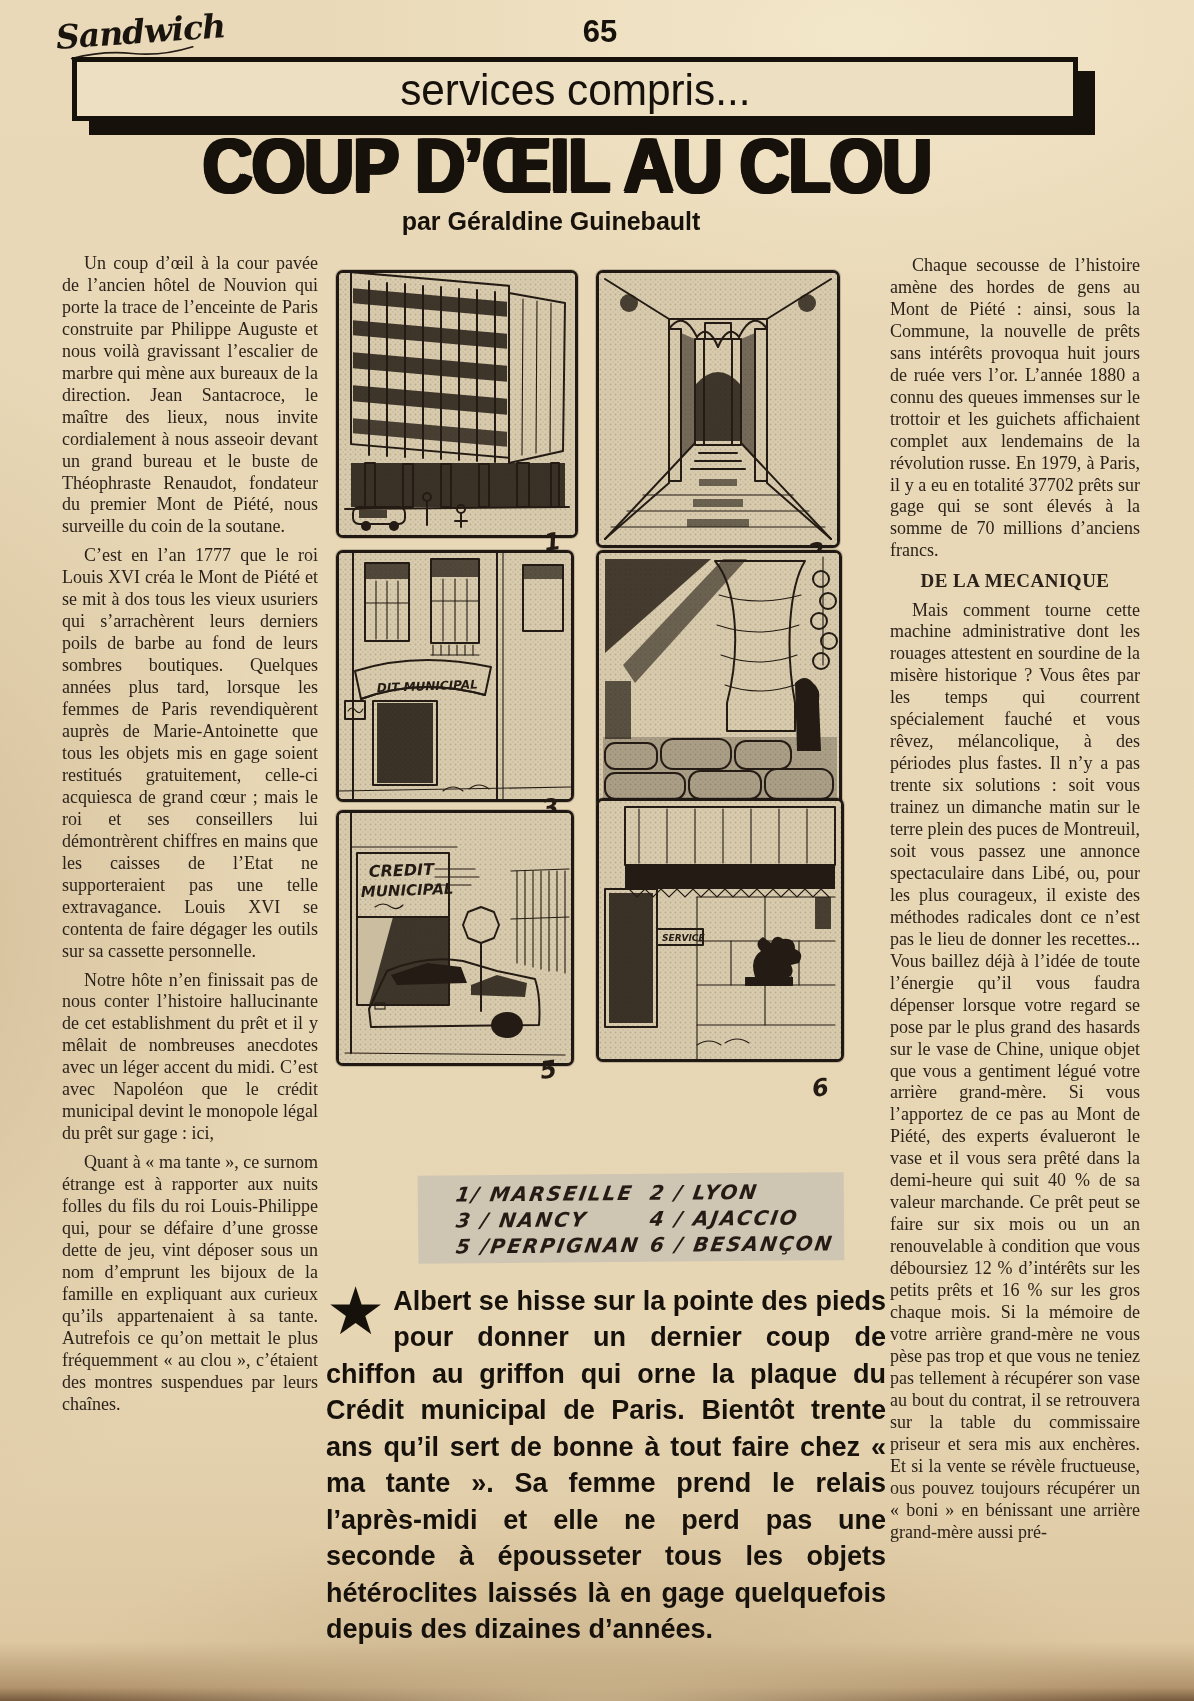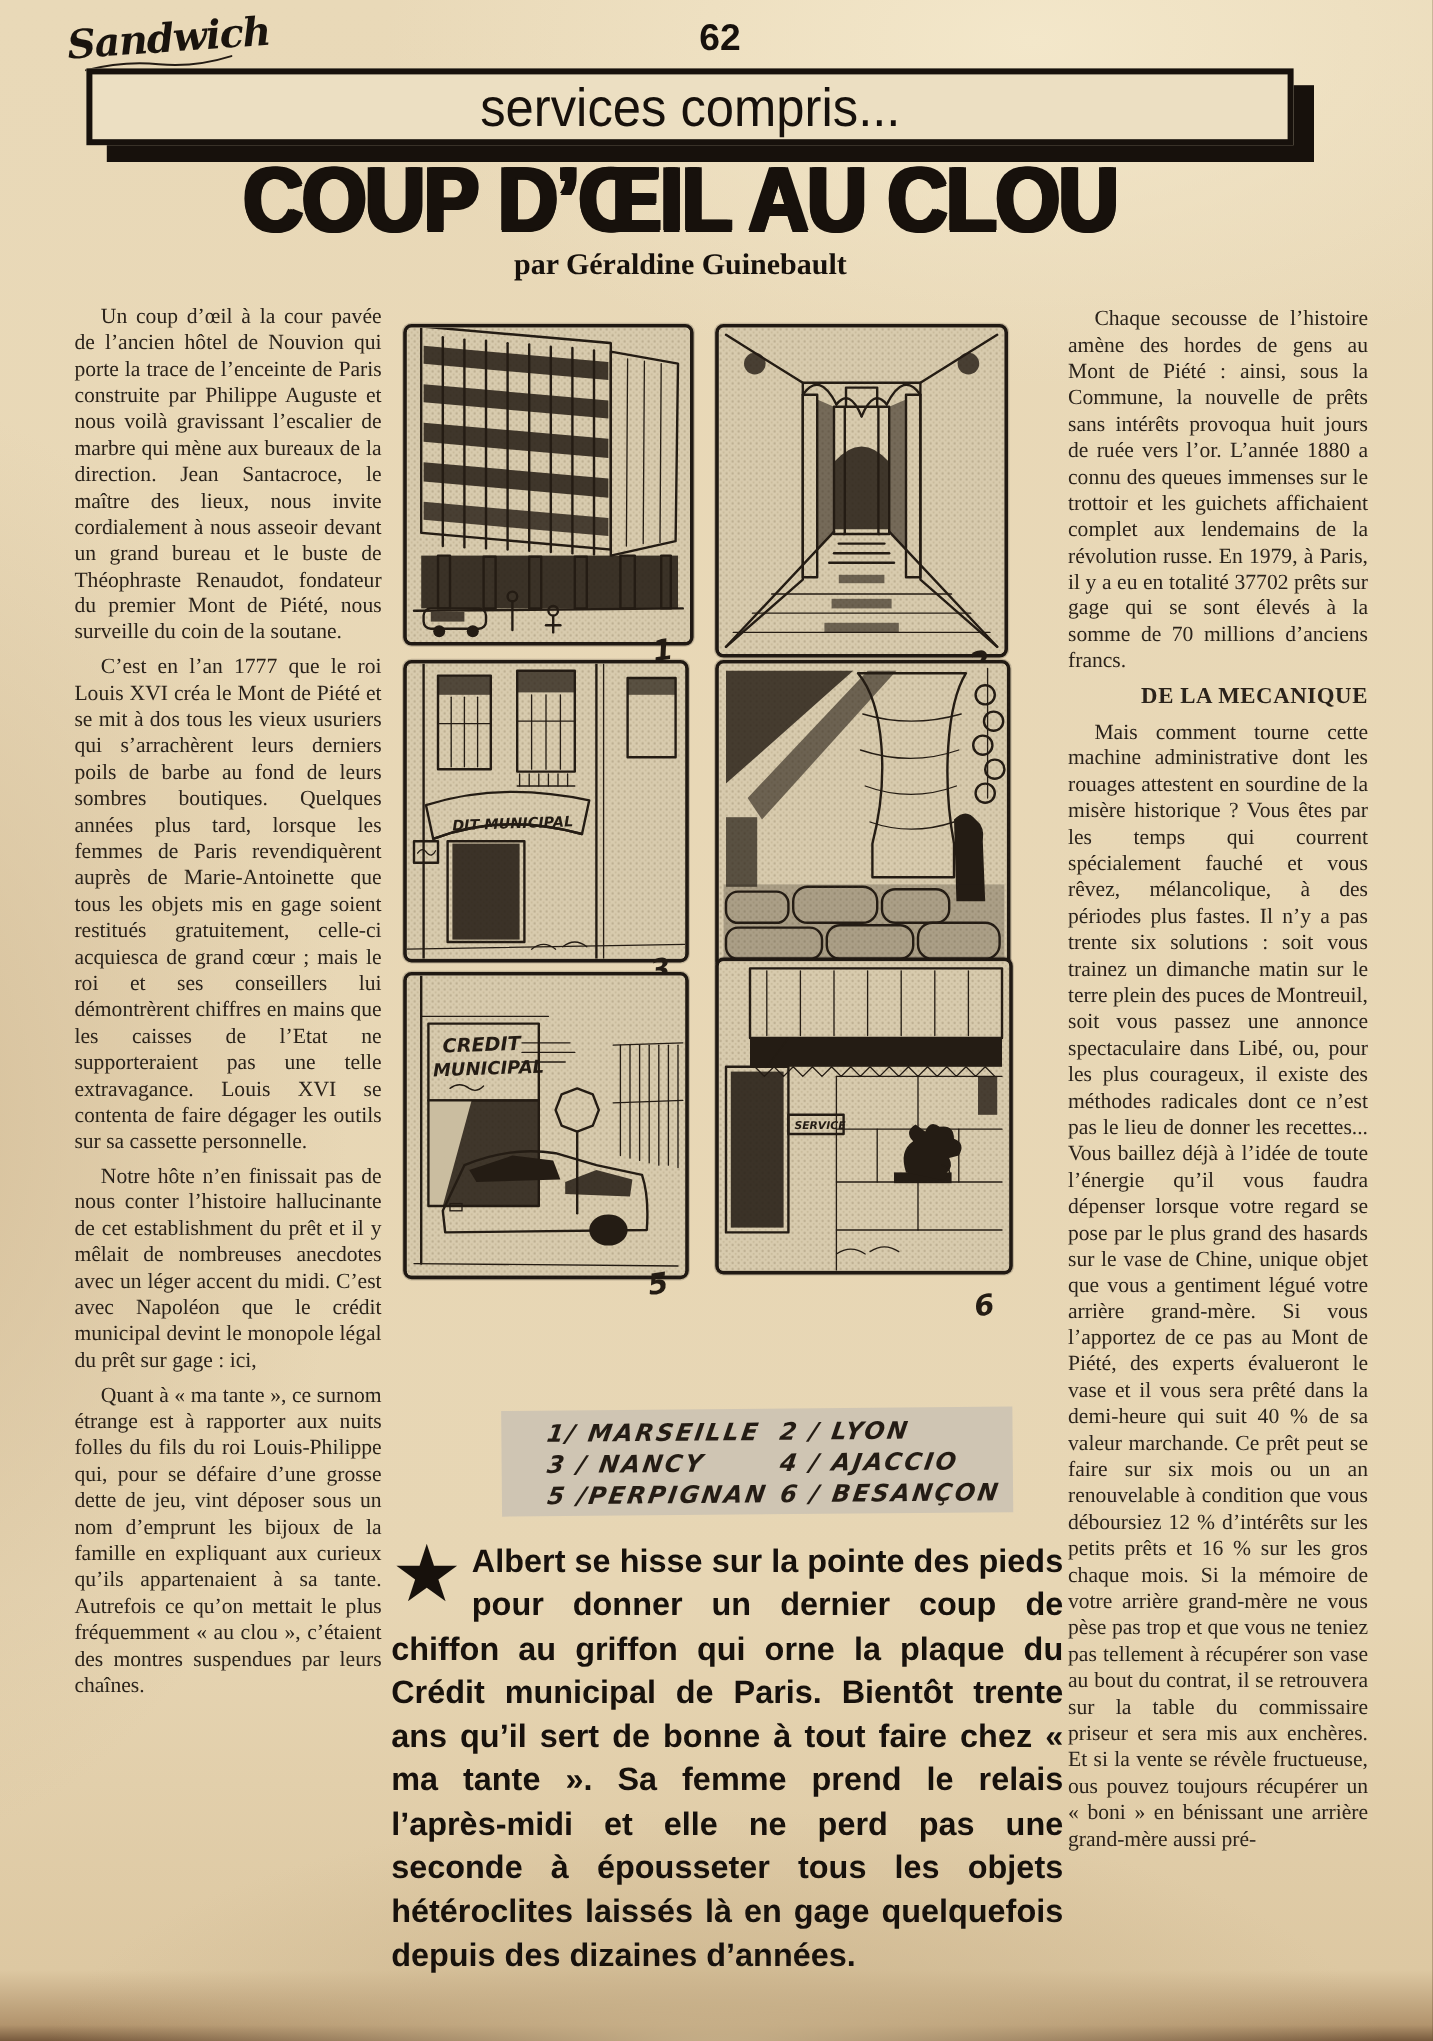--- a/index.html
+++ b/index.html
@@ -22,28 +22,28 @@
   .banner-box{position:absolute;left:72px;top:57px;width:996px;height:54px;
     border:5px solid #17110c;background:#ecdfc2;box-shadow:17px 14px 0 #17110c;
     display:flex;align-items:flex-end;justify-content:center;}
   .banner-text{font-family:"Liberation Sans",sans-serif;font-size:45px;color:#17110c;
     transform:scaleX(.94);letter-spacing:0px;white-space:nowrap;}
   .title{position:absolute;left:60px;top:122px;width:1014px;text-align:center;
     font-family:"Liberation Sans",sans-serif;font-weight:900;font-size:69px;
     letter-spacing:-1px;color:#17110c;white-space:nowrap;
     text-shadow:2px 0 0 #17110c,-2px 0 0 #17110c,0 1.5px 0 #17110c,1.5px 1.5px 0 #17110c,-1.5px 1.5px 0 #17110c;
     transform:scaleY(1.1);transform-origin:top;}
-  .byline{position:absolute;left:60px;top:207px;width:1014px;text-align:center;
-    font-family:Liberation Serif, serif;font-weight:bold;font-size:25px;color:#17110c;}
+  .byline{position:absolute;left:44px;top:207px;width:1014px;text-align:center;
+    font-family:Liberation Sans, sans-serif;font-weight:bold;font-size:25px;color:#17110c;}
   
   .col{position:absolute;font-size:18px;line-height:1.22;text-align:justify;color:#2b231b;}
   .col p{margin:0 0 7px 0;text-indent:22px;}
   .col-left{left:62px;top:253px;width:256px;}
   .col-right{left:890px;top:255px;width:250px;}
-  .subhead{text-align:right;font-weight:bold;font-size:19px;letter-spacing:.5px;
+  .subhead{text-align:center;font-weight:bold;font-size:19px;letter-spacing:.5px;
     margin:3px 0 5px 0;text-indent:0 !important;}
   
   .mid{position:absolute;left:330px;top:262px;width:556px;height:1360px;}
   .panel{position:absolute;border:3px solid #201913;border-radius:7px;background:#d8cbae;
     overflow:hidden;box-shadow:0 0 0 1px rgba(32,25,19,.2);}
   .panel svg{display:block;width:100%;height:100%;}
   .ink{stroke:#241c14;stroke-width:2;fill:none;stroke-linecap:round;stroke-linejoin:round;}
   .ink-thin{stroke:#241c14;stroke-width:1.1;fill:none;stroke-linecap:round;}
   .fill-dk{fill:#241c14;}
   .scribble{font-family:"DejaVu Sans",sans-serif;font-style:italic;font-weight:bold;fill:#241c14;}
@@ -81,21 +81,21 @@
 </svg>
 
 <div class="page">
 
   <div class="logo">
     <span>Sandwich</span>
     <svg viewBox="0 0 150 12">
       <path d="M2,8 Q40,1 75,7 T148,4" class="ink" stroke-width="2.4"></path>
     </svg>
   </div>
-  <div class="page-number">62</div>
+  <div class="page-number">65</div>
   <div class="banner-box">
     <span class="banner-text">services compris...</span>
   </div>
   <h1 class="title" style="margin:0">COUP D’ŒIL AU CLOU</h1>
   <div class="byline">par Géraldine Guinebault</div>
 
   <div class="col col-left">
     <p>Un coup d’œil à la cour pavée de l’ancien hôtel de Nouvion qui porte la trace de l’enceinte de Paris construite par Philippe Auguste et nous voilà gravissant l’escalier de marbre qui mène aux bureaux de la direction. Jean Santacroce, le maître des lieux, nous invite cordialement à nous asseoir devant un grand bureau et le buste de Théophraste Renaudot, fondateur du premier Mont de Piété, nous surveille du coin de la soutane.</p>
     <p>C’est en l’an 1777 que le roi Louis XVI créa le Mont de Piété et se mit à dos tous les vieux usuriers qui s’arrachèrent leurs derniers poils de barbe au fond de leurs sombres boutiques. Quelques années plus tard, lorsque les femmes de Paris revendiquèrent auprès de Marie-Antoinette que tous les objets mis en gage soient restitués gratuitement, celle-ci acquiesca de grand cœur ; mais le roi et ses conseillers lui démontrèrent chiffres en mains que les caisses de l’Etat ne supporteraient pas une telle extravagance. Louis XVI se contenta de faire dégager les outils sur sa cassette personnelle.</p>
     <p>Notre hôte n’en finissait pas de nous conter l’histoire hallucinante de cet establishment du prêt et il y mêlait de nombreuses anecdotes avec un léger accent du midi. C’est avec Napoléon que le crédit municipal devint le monopole légal du prêt sur gage : ici,</p>

